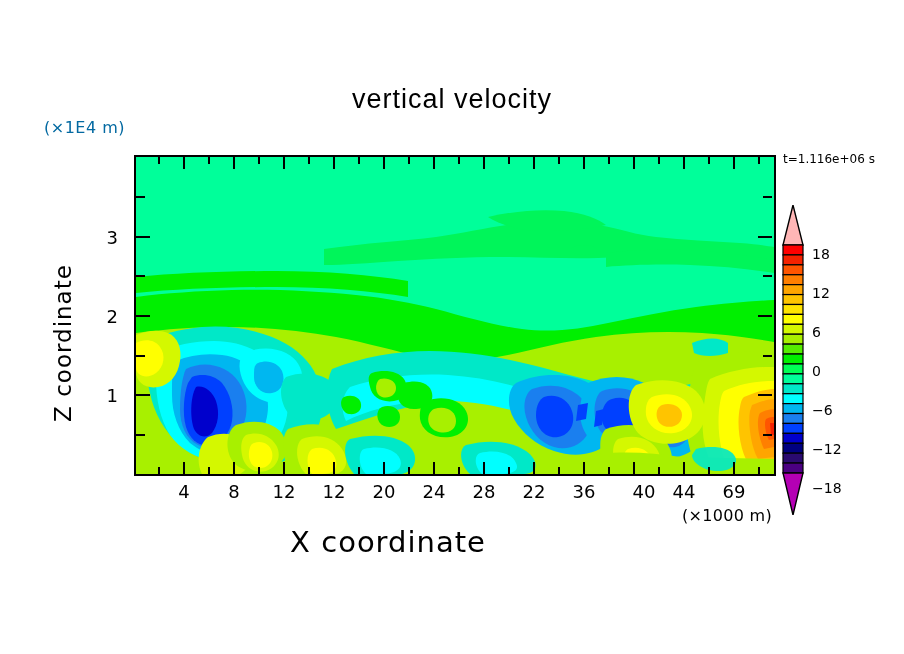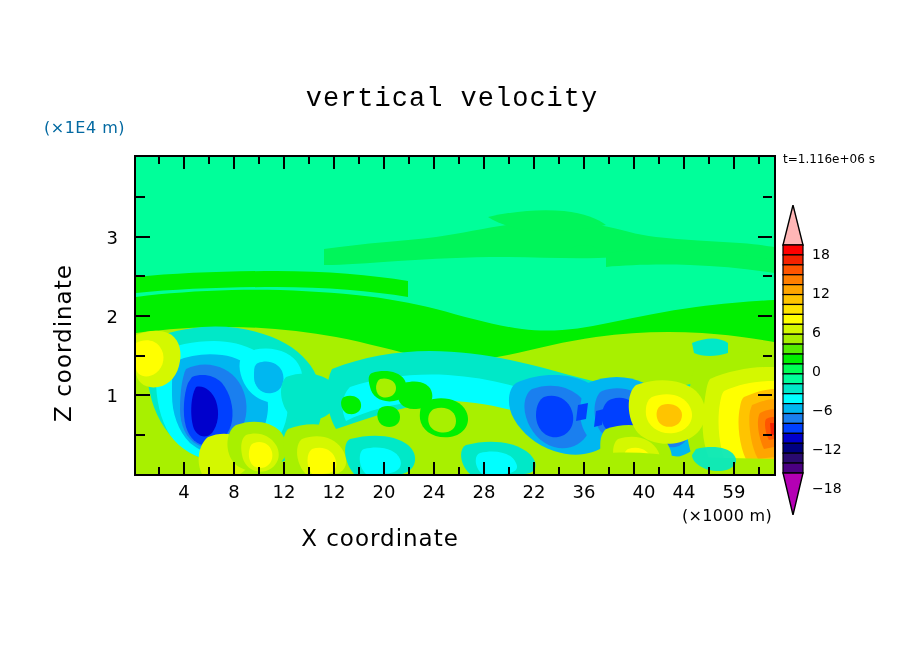--- a/index.html
+++ b/index.html
@@ -9,31 +9,31 @@
     overflow:hidden;position:relative;
   }
   #root{position:absolute;left:0;top:0;width:904px;height:654px;}
 
   .abs{position:absolute;}
 
   
   #plot-title{
     left:0;top:84px;width:904px;text-align:center;
     font-size:27px;color:#000;letter-spacing:1px;
-    font-family:Liberation Mono, monospace;font-weight:400;
+    font-family:Liberation Sans, sans-serif;font-weight:400;
   }
   #ytop-unit{
     left:44px;top:118px;font-size:16px;color:#0369a1;letter-spacing:0.5px;
   }
   #time-stamp{
     left:783px;top:152px;font-size:12px;color:#000;letter-spacing:0px;
   }
   #xaxis-title{
     left:0;top:525px;width:760px;text-align:center;
-    font-size:23px;color:#000;letter-spacing:1px;
+    font-size:29px;color:#000;letter-spacing:1px;padding-left:8px;
   }
   #xaxis-unit{
     left:682px;top:506px;font-size:16px;color:#000;letter-spacing:0.3px;
   }
   #yaxis-title{
     left:-52px;top:330px;width:230px;text-align:center;
     font-size:23px;color:#000;letter-spacing:1px;
     transform:rotate(-90deg);transform-origin:center center;
   }
 
@@ -241,21 +241,21 @@
   <div class="xtick-label" style="left:234px">8</div>
   <div class="xtick-label" style="left:284px">12</div>
   <div class="xtick-label" style="left:334px">12</div>
   <div class="xtick-label" style="left:384px">20</div>
   <div class="xtick-label" style="left:434px">24</div>
   <div class="xtick-label" style="left:484px">28</div>
   <div class="xtick-label" style="left:534px">22</div>
   <div class="xtick-label" style="left:584px">36</div>
   <div class="xtick-label" style="left:644px">40</div>
   <div class="xtick-label" style="left:684px">44</div>
-  <div class="xtick-label" style="left:734px">59</div>
+  <div class="xtick-label" style="left:734px">69</div>
 
   <div class="ytick-label" style="top:227px">3</div>
   <div class="ytick-label" style="top:306px">2</div>
   <div class="ytick-label" style="top:385px">1</div>
 
   <svg class="abs" style="left:134px;top:155px;pointer-events:none" width="642" height="322">
     <g stroke="#000" stroke-width="2">
 
       <line x1="50" y1="319" x2="50" y2="307"></line>
       <line x1="100" y1="319" x2="100" y2="307"></line>

